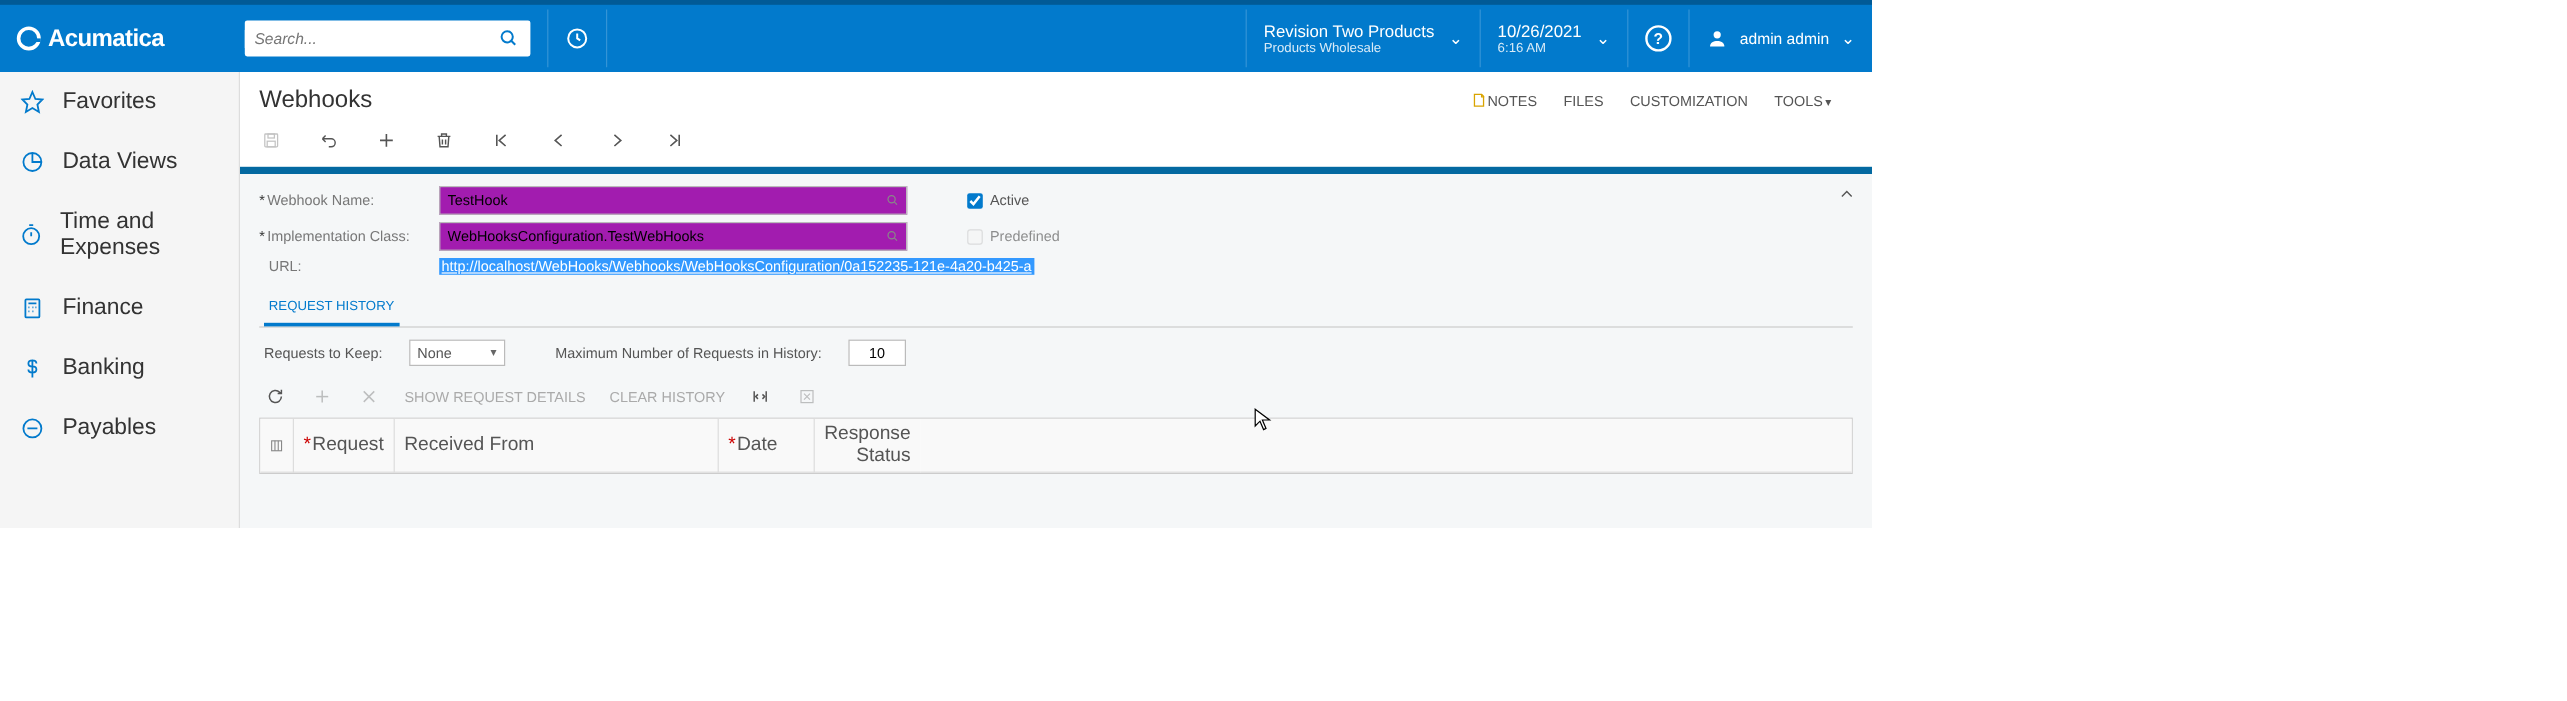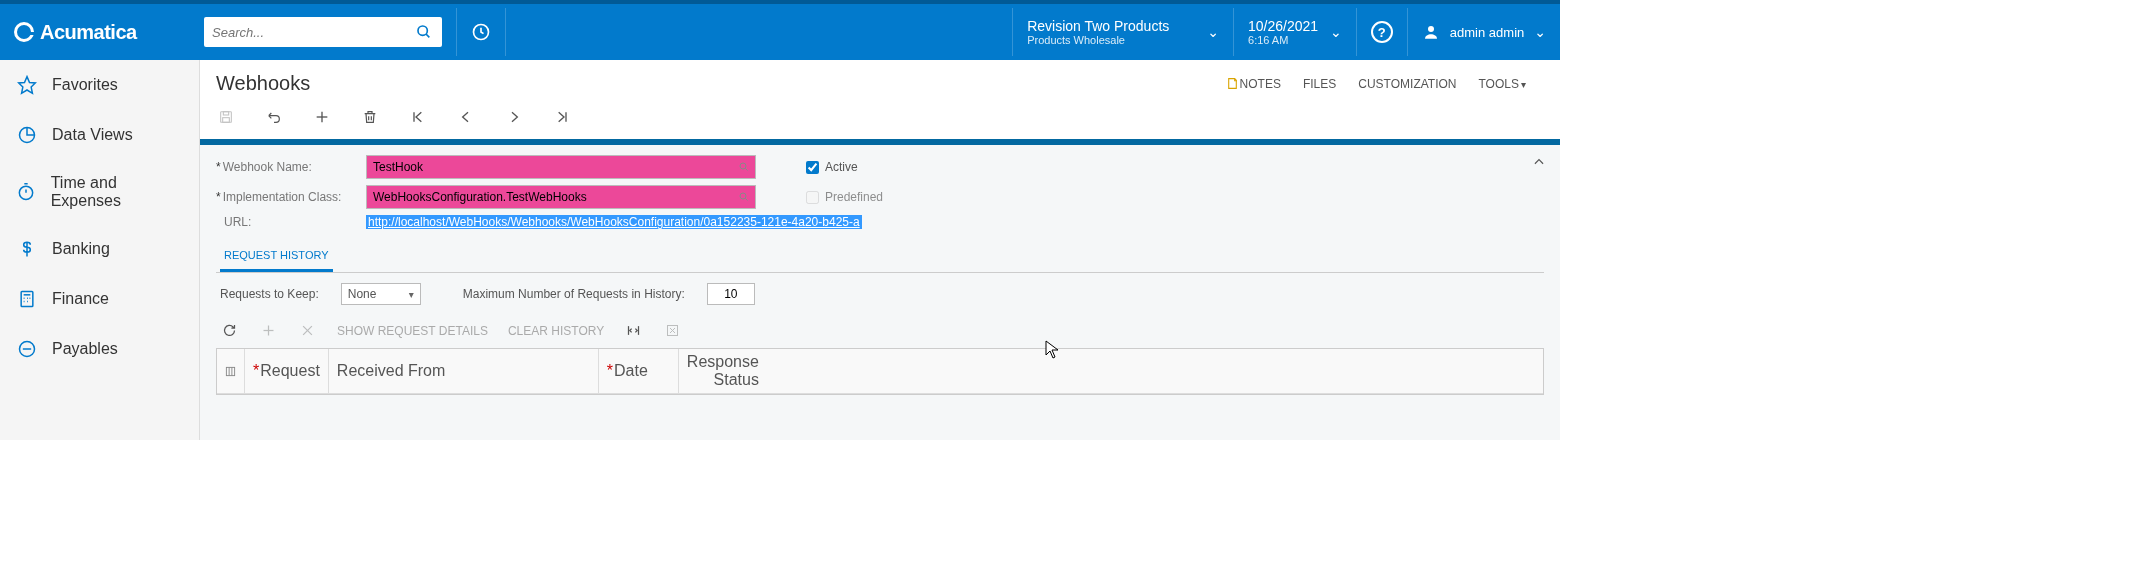--- a/index.html
+++ b/index.html
@@ -9,37 +9,37 @@
   .topbar { background: #027acc; height: 60px; display: flex; align-items: center; color: #fff; border-top: 4px solid #015a96; }
   .logo { display: flex; align-items: center; padding: 0 14px; font-size: 20px; font-weight: 600; letter-spacing: -0.5px; width: 200px; }
   .logo-a { display: inline-block; width: 20px; height: 20px; border: 3px solid #fff; border-radius: 50%; margin-right: 6px; position: relative; }
   .logo-a::after { content: ''; position: absolute; width: 10px; height: 3px; background: #027acc; right: -3px; bottom: 4px; }
   .search-wrap { padding: 0 4px; }
   .search-box { display: flex; align-items: center; background: #fff; border-radius: 2px; width: 238px; height: 30px; }
   .search-input { border: none; flex: 1; padding: 0 8px; font-size: 13px; font-style: italic; color: #888; outline: none; }
   .search-btn { background: none; border: none; padding: 0 10px; color: #027acc; cursor: pointer; }
   .history-btn { margin-left: 10px; padding: 0 14px; height: 48px; display: flex; align-items: center; border-left: 1px solid rgba(255,255,255,0.2); border-right: 1px solid rgba(255,255,255,0.2); cursor: pointer; }
   .topbar-spacer { flex: 1; }
-  .tenant-box { padding: 0 14px; height: 48px; display: flex; align-items: center; border-left: 1px solid rgba(255,255,255,0.2); cursor: pointer; gap: 26px; }
+  .tenant-box { padding: 0 14px; height: 48px; display: flex; align-items: center; border-left: 1px solid rgba(255,255,255,0.2); cursor: pointer; }
   .tenant-text { display: flex; flex-direction: column; margin-right: 12px; }
   .tenant-name { font-size: 14px; }
   .tenant-sub { font-size: 11px; opacity: 0.85; }
   .chev { font-size: 14px; }
   .date-box { padding: 0 14px; height: 48px; display: flex; align-items: center; border-left: 1px solid rgba(255,255,255,0.2); cursor: pointer; }
   .help-box { padding: 0 14px; height: 48px; display: flex; align-items: center; border-left: 1px solid rgba(255,255,255,0.2); cursor: pointer; }
   .help-circle { width: 22px; height: 22px; border: 2px solid #fff; border-radius: 50%; display: flex; align-items: center; justify-content: center; font-size: 13px; font-weight: bold; }
   .user-box { padding: 0 14px; height: 48px; display: flex; align-items: center; border-left: 1px solid rgba(255,255,255,0.2); cursor: pointer; }
   .user-icon-svg { fill: #fff; margin-right: 10px; }
   
   
   .layout { display: flex; height: calc(100vh - 48px); max-height: 380px; }
   
   
   .sidebar { width: 200px; background: #f5f5f5; border-right: 1px solid #ddd; }
-  .side-item { display: flex; align-items: center; padding: 14px 16px; font-size: 16px; color: #333; cursor: pointer; }
+  .side-item { display: flex; align-items: center; padding: 14px 16px; font-size: 19px; color: #333; cursor: pointer; }
   .side-icon { width: 22px; height: 22px; margin-right: 14px; display: flex; align-items: center; justify-content: center; }
   
   
   .main { flex: 1; display: flex; flex-direction: column; background: #fff; position: relative; }
   .title-row { display: flex; align-items: center; padding: 12px 16px 4px; }
   .page-title { font-size: 20px; color: #333; font-weight: normal; }
   .title-spacer { flex: 1; }
   .top-links { display: flex; gap: 22px; align-items: center; font-size: 12px; color: #555; padding-right: 18px; }
   .top-links span { cursor: pointer; }
   .notes-link { display: flex; align-items: center; gap: 1px; }
@@ -49,21 +49,21 @@
   .tb-btn { cursor: pointer; color: #555; padding: 2px; }
   .tb-btn.disabled { opacity: 0.35; }
   
   .form-area { background: #f5f7f8; border-top: 6px solid #0369a1; padding: 10px 16px 0; position: relative; flex: 1; overflow: hidden; }
   .collapse-chev { position: absolute; right: 14px; top: 10px; cursor: pointer; color: #555; }
   
   .form-row { display: flex; align-items: center; margin-bottom: 6px; }
   .form-label { width: 150px; font-size: 12px; color: #777; }
   .req-star { color: #333; margin-right: 2px; }
   .form-input-wrap { position: relative; width: 390px; }
-  .form-input { width: 100%; height: 24px; border: 1px solid #bbb; padding: 0 12px 0 6px; font-size: 12px; background: #ec4899; }
+  .form-input { width: 100%; height: 24px; border: 1px solid #bbb; padding: 0 12px 0 6px; font-size: 12px; background: #a21caf; }
   .lookup-icon { position: absolute; right: 6px; top: 50%; transform: translateY(-50%); color: #888; pointer-events: none; }
   .checkbox-wrap { margin-left: 50px; display: flex; align-items: center; font-size: 12px; color: #555; }
   .checkbox-wrap input { margin-right: 6px; accent-color: #027acc; }
   .url-text { font-size: 12px; color: #fff; background: #3399ff; padding: 0 2px; text-decoration: underline; display: inline-block; }
   
   .tabs-row { margin-top: 12px; border-bottom: 1px solid #ccc; }
   .tab { display: inline-block; padding: 8px 4px 8px; font-size: 11px; color: #027acc; border-bottom: 3px solid #027acc; font-weight: 500; cursor: pointer; margin-left: 4px; }
   
   .history-controls { display: flex; align-items: center; gap: 22px; padding: 10px 4px; font-size: 12px; color: #555; }
   .select-box { border: 1px solid #bbb; background: #fff; height: 22px; padding: 0 20px 0 6px; font-size: 12px; position: relative; display: inline-flex; align-items: center; min-width: 80px; cursor: pointer; }
@@ -163,38 +163,38 @@
         <svg width="20" height="20" viewBox="0 0 24 24" fill="none" stroke="#027acc" stroke-width="1.8">
             <circle cx="12" cy="13" r="8"></circle>
             <path d="M12 9v4M10 2h4"></path>
           </svg>
       </span>
       <span>Time and Expenses</span>
     </div>
     <div class="side-item">
       <span class="side-icon">
         <svg width="20" height="20" viewBox="0 0 24 24" fill="none" stroke="#027acc" stroke-width="1.8">
-            <path d="M12 3v18M16 7c0-2-2-3-4-3s-4 1-4 3 2 3 4 3 4 1 4 3-2 3-4 3-4-1-4-3"></path>
-          </svg>
-      </span>
-      <span>Banking</span>
-    </div>
-    <div class="side-item">
-      <span class="side-icon">
-        <svg width="20" height="20" viewBox="0 0 24 24" fill="none" stroke="#027acc" stroke-width="1.8">
             <rect x="5" y="3" width="14" height="18" rx="1"></rect>
             <line x1="8" y1="7" x2="16" y2="7"></line>
             <line x1="8" y1="11" x2="9" y2="11"></line>
             <line x1="12" y1="11" x2="13" y2="11"></line>
             <line x1="15" y1="11" x2="16" y2="11"></line>
             <line x1="8" y1="15" x2="9" y2="15"></line>
             <line x1="12" y1="15" x2="13" y2="15"></line>
           </svg>
       </span>
       <span>Finance</span>
+    </div>
+    <div class="side-item">
+      <span class="side-icon">
+        <svg width="20" height="20" viewBox="0 0 24 24" fill="none" stroke="#027acc" stroke-width="1.8">
+            <path d="M12 3v18M16 7c0-2-2-3-4-3s-4 1-4 3 2 3 4 3 4 1 4 3-2 3-4 3-4-1-4-3"></path>
+          </svg>
+      </span>
+      <span>Banking</span>
     </div>
     <div class="side-item">
       <span class="side-icon">
         <svg width="20" height="20" viewBox="0 0 24 24" fill="none" stroke="#027acc" stroke-width="1.8">
             <circle cx="12" cy="12" r="9"></circle>
             <line x1="7" y1="12" x2="17" y2="12"></line>
           </svg>
       </span>
       <span>Payables</span>
     </div>

